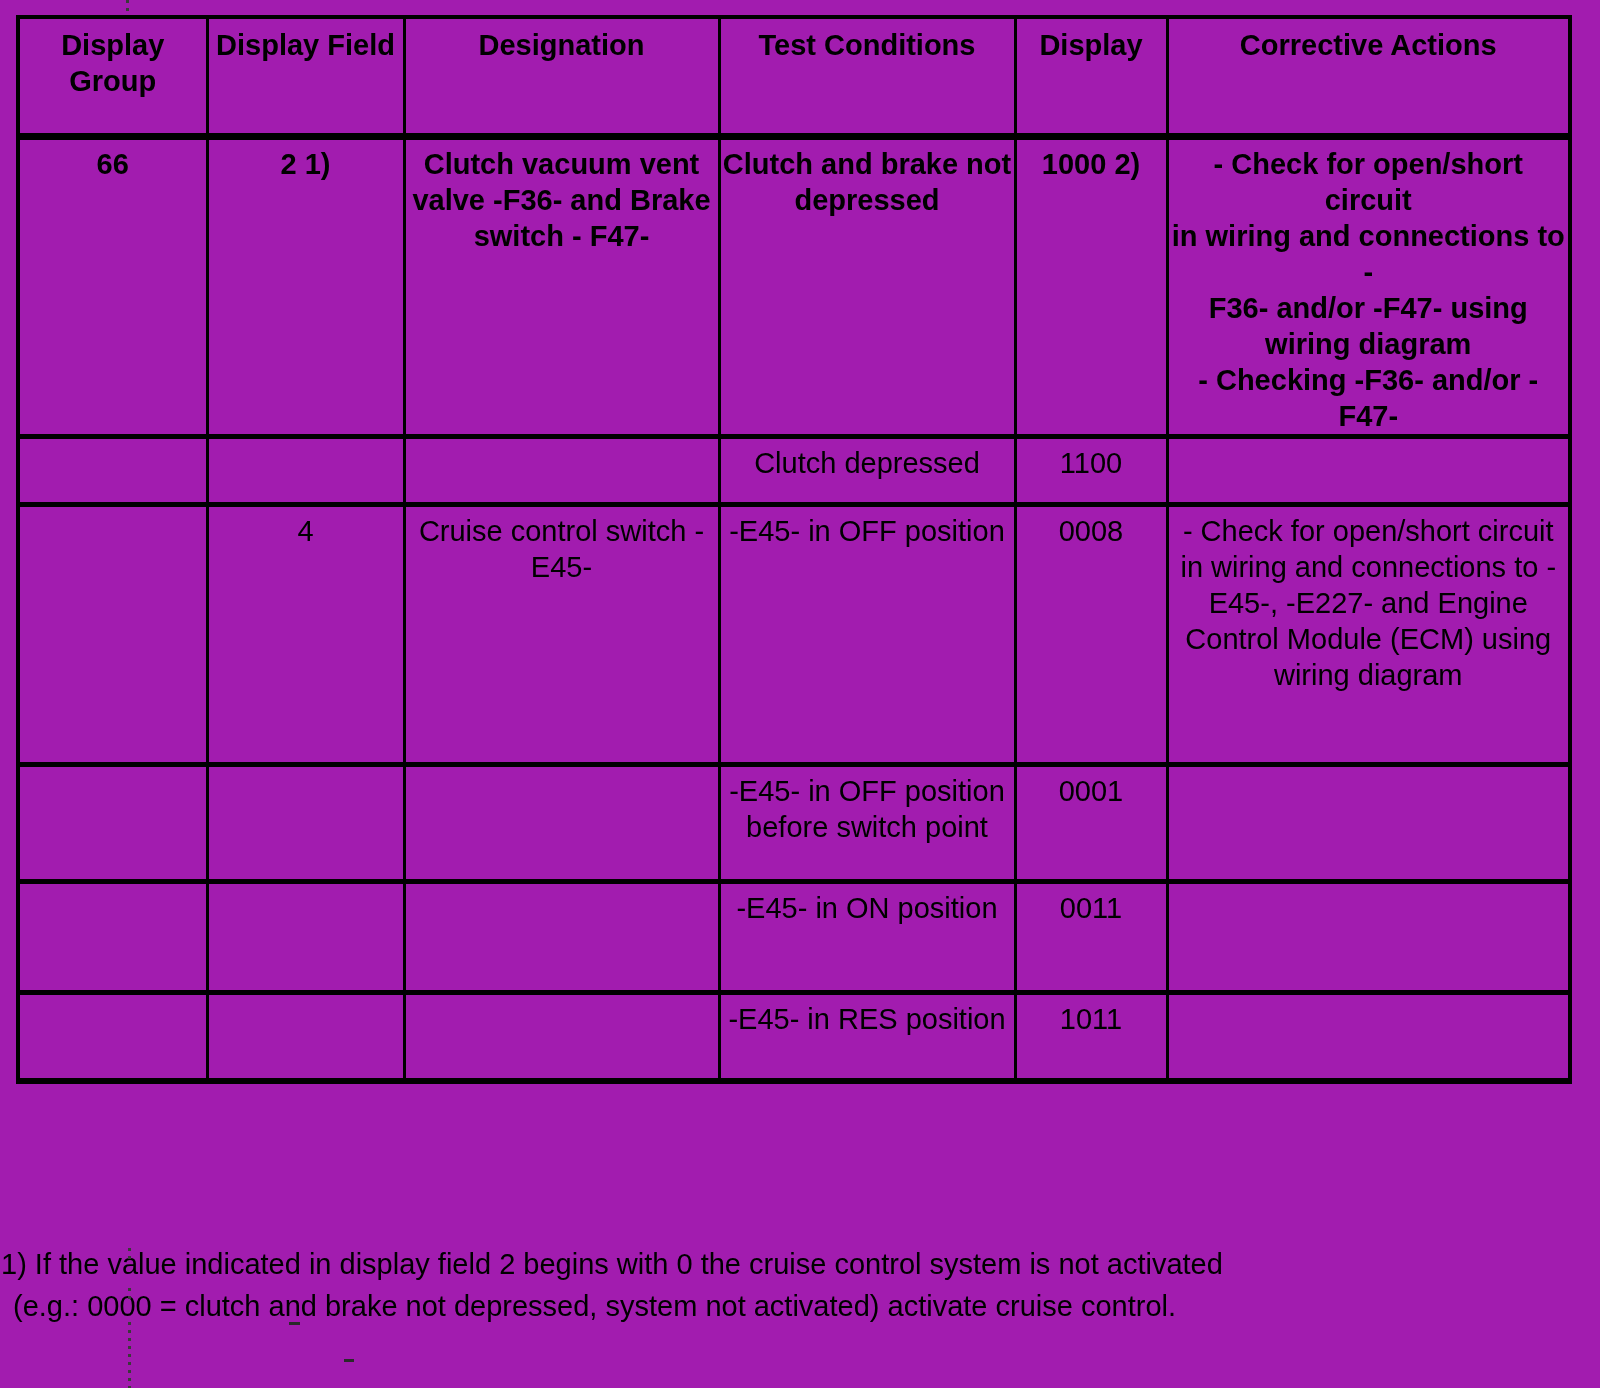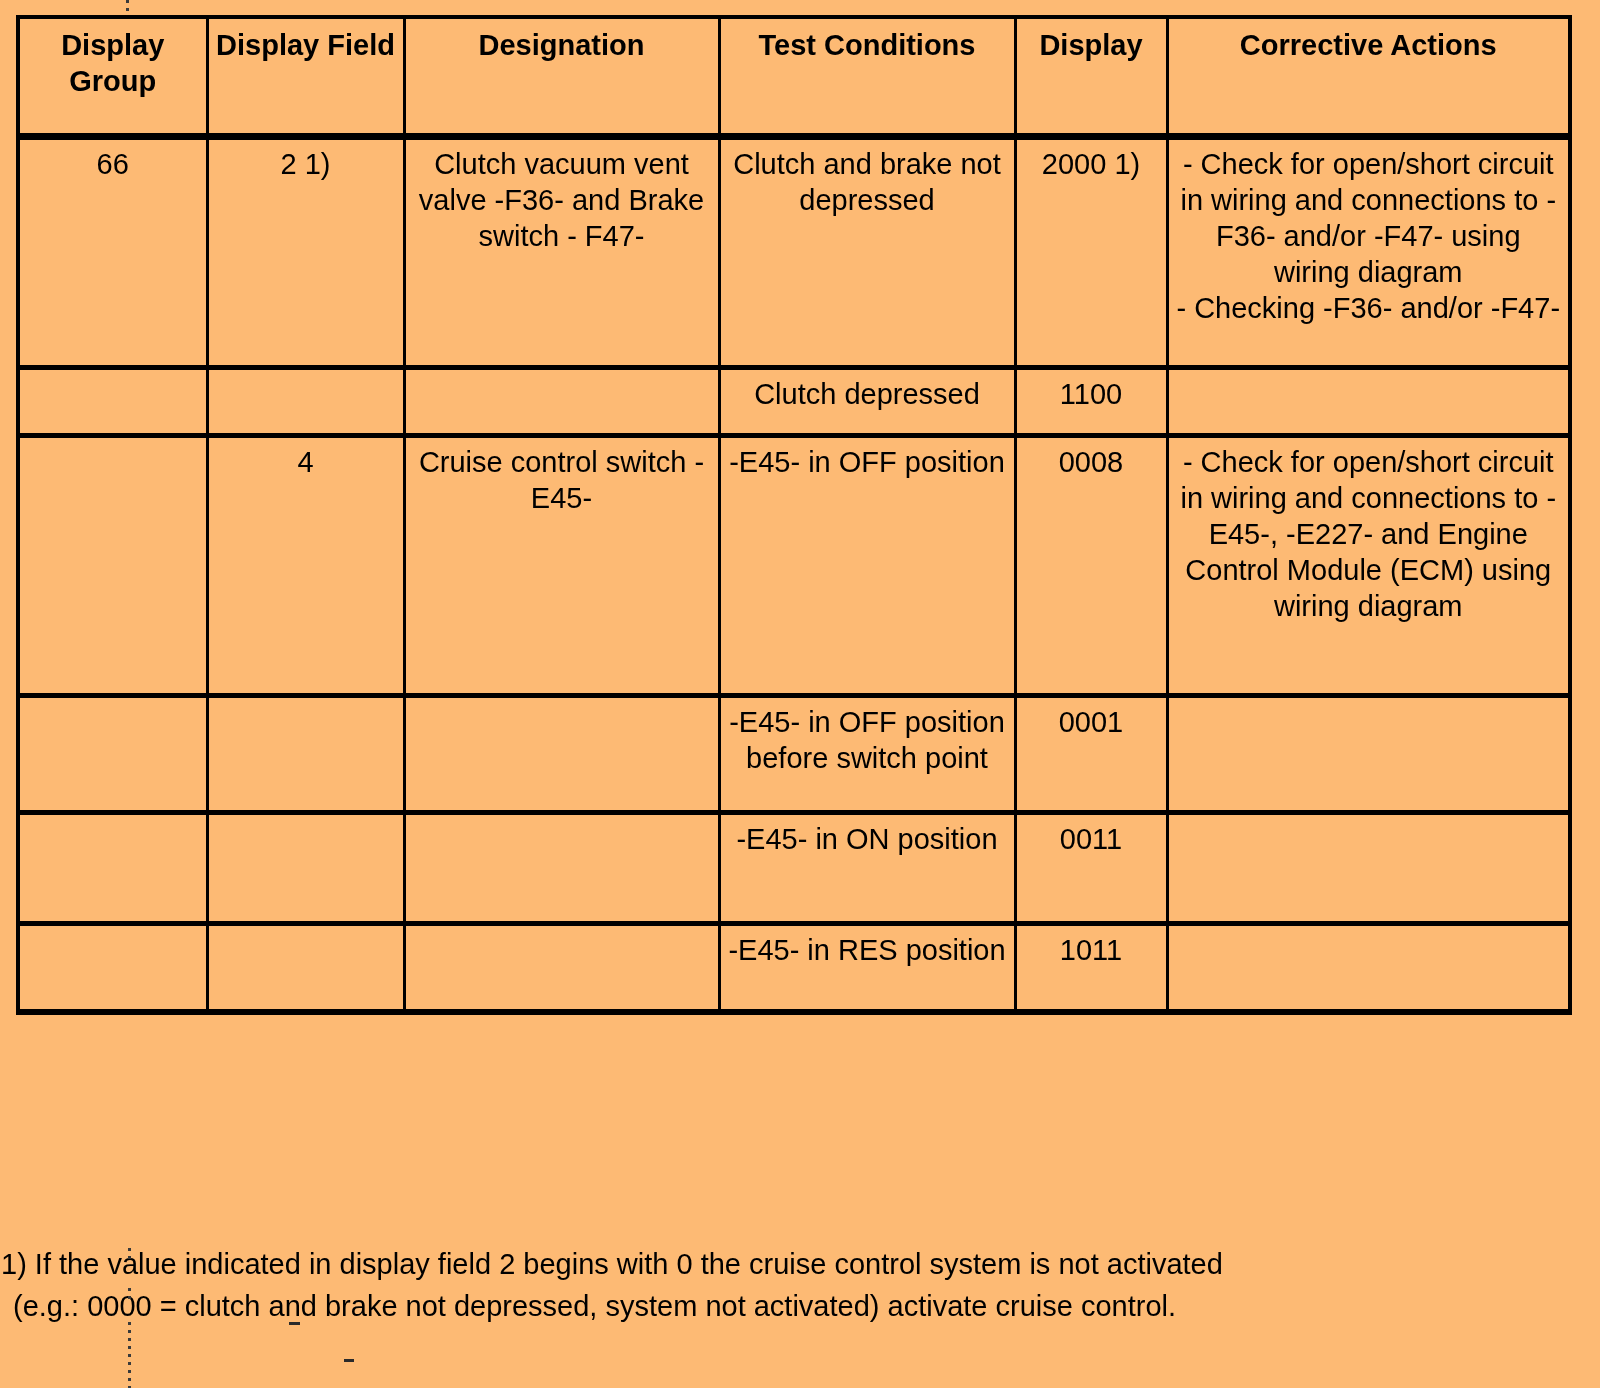--- a/index.html
+++ b/index.html
@@ -1,21 +1,21 @@
 <!DOCTYPE html>
 <html><head>
 <meta charset="utf-8">
 <style>
   * { margin: 0; padding: 0; box-sizing: border-box; }
   html, body { background: #ffffff; }
   .page {
     position: relative;
     width: 1600px;
     height: 1388px;
-    background: #fdba74;
+    background: #a21caf;
     font-family: "Liberation Sans", sans-serif;
     color: #000000;
     overflow: hidden;
   }
   table.diag {
     position: absolute;
     left: 16px;
     top: 15px;
     width: 1552px;
     border-collapse: collapse;
@@ -35,21 +35,21 @@
     overflow: hidden;
   }
   table.diag thead th {
     font-weight: bold;
     border-top-width: 4px;
     border-bottom-width: 7px;
     padding-top: 8px;
   }
   table.diag tbody tr:last-child td { border-bottom-width: 6px; }
   tr.h-head { height: 119px; }
-  tr.h-r1 { height: 231px; }
+  tr.h-r1 { height: 231px; font-weight: bold; }
   tr.h-r2 { height: 57px; }
   tr.h-r3 { height: 68px; }
   tr.h-r4 { height: 260px; }
   tr.h-r5 { height: 117px; }
   tr.h-r6 { height: 111px; }
   tr.h-r7 { height: 89px; }
   tr.h-r8 { height: 176px; }
 
   .footnote {
     position: absolute;
@@ -105,21 +105,21 @@
     </thead>
     <tbody>
       <tr class="h-r1">
         <td>66</td>
         <td>2 1)</td>
         <td>Clutch vacuum vent
 valve -F36- and Brake
 switch - F47-</td>
         <td>Clutch and brake not
 depressed</td>
-        <td>2000 1)</td>
+        <td>1000 2)</td>
         <td>- Check for open/short circuit
 in wiring and connections to -
 F36- and/or -F47- using
 wiring diagram
 - Checking -F36- and/or -F47-</td>
       </tr>
       <tr class="h-r3">
         <td></td>
         <td></td>
         <td></td>

